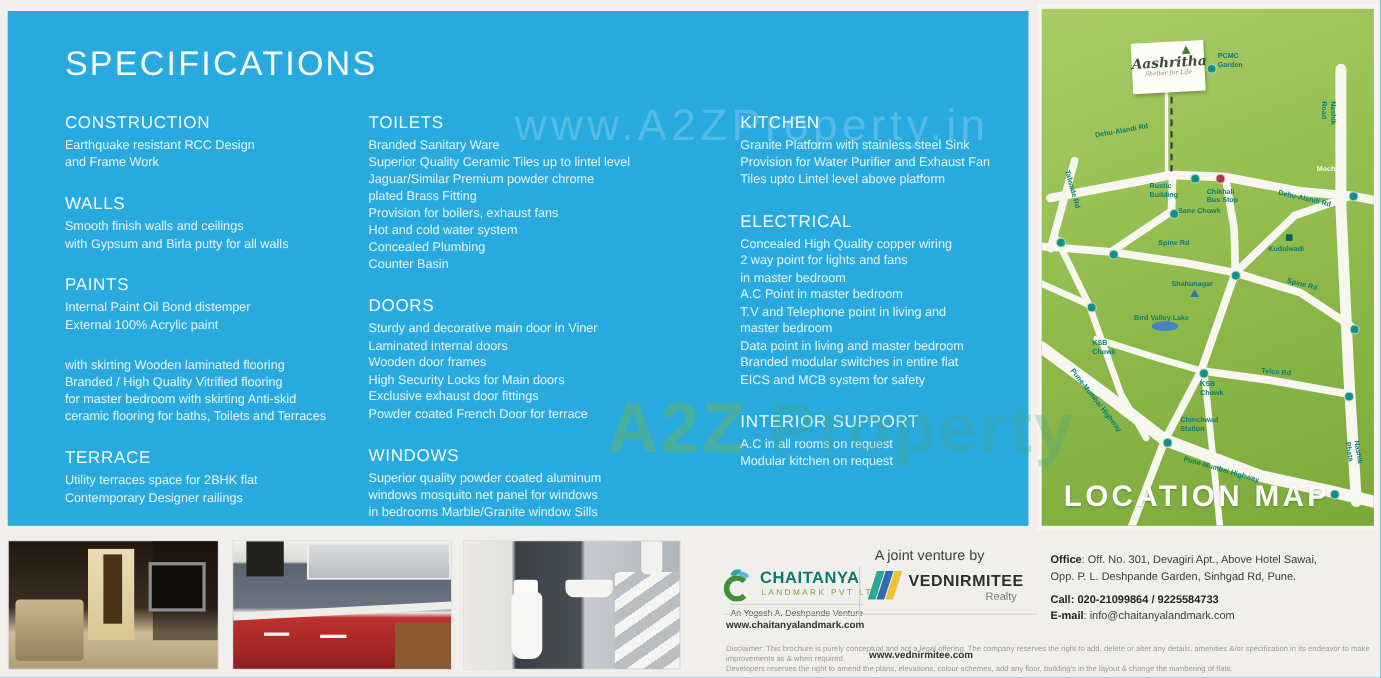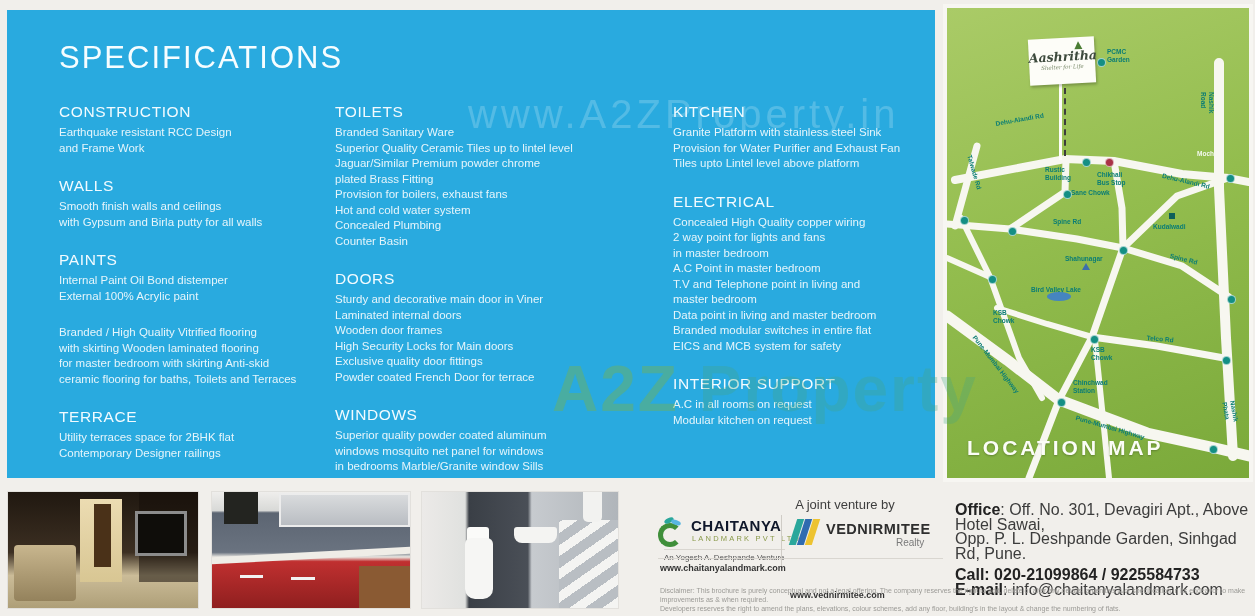--- a/index.html
+++ b/index.html
@@ -45,21 +45,21 @@
   .map-sign{position:absolute;left:82px;top:30px;width:66px;height:46px;background:#fdfdf8;
             transform:rotate(-3deg);box-shadow:1px 2px 3px rgba(0,0,0,.25);
             text-align:center;z-index:5;}
   .sign-name{font-family:"DejaVu Serif",serif;font-style:italic;font-weight:bold;
              font-size:12.5px;color:#3d4a3d;margin-top:11px;}
   .sign-tag{font-family:"DejaVu Serif",serif;font-style:italic;font-size:5.5px;color:#7a8a6a;}
   .sign-tree{position:absolute;right:12px;top:4px;width:0;height:0;border-left:4px solid transparent;
              border-right:4px solid transparent;border-bottom:8px solid #4a7d33;}
   .sign-post{position:absolute;left:112px;top:74px;width:3px;height:78px;background:#fdfdf8;z-index:4;}
   .sign-dash{position:absolute;left:117px;top:80px;height:68px;border-left:2px dashed #3c3c3c;z-index:4;}
-  .map-title{position:absolute;left:20px;top:428px;font-size:21px;font-weight:bold;
+  .map-title{position:absolute;left:20px;top:428px;font-size:27px;font-weight:bold;
              color:#fbfdf6;letter-spacing:3px;text-shadow:0 1px 2px rgba(0,0,0,.25);}
 
   
   .photo{position:absolute;top:492px;height:116px;overflow:hidden;box-shadow:0 0 0 1px #e2e0dc;}
   .p1{left:8px;width:190px;background:linear-gradient(180deg,#201810 0%,#3c2f22 52%,#cbbc98 72%,#ae9f78 100%);}
   .p1-corridor{position:absolute;left:38%;top:6%;width:22%;height:72%;background:linear-gradient(180deg,#ecdcb2,#d8c693);}
   .p1-door{position:absolute;left:45%;top:10%;width:9%;height:55%;background:#4a3118;}
   .p1-sofa{position:absolute;left:3%;bottom:6%;width:33%;height:48%;background:linear-gradient(#c8b68e,#94825c);border-radius:4px;}
   .p1-rwall{position:absolute;right:0;top:0;width:31%;height:78%;background:rgba(22,15,9,.55);}
   .p1-tv{position:absolute;right:6%;top:16%;width:24%;height:34%;background:#0f0d0a;border:3px solid #8c8c8c;}
@@ -81,37 +81,37 @@
   
   .jv-title{position:absolute;left:745px;top:497px;width:200px;text-align:center;
             font-size:13px;color:#3e3e3e;}
   .jv-block{position:absolute;left:658px;top:515px;width:290px;}
   .ch-logo{position:absolute;left:0;top:3px;width:28px;height:30px;}
   .ch-c{position:absolute;left:0;top:5px;width:24px;height:24px;border:5px solid #3f8f3a;
         border-radius:50%;border-right-color:transparent;box-sizing:border-box;}
   .ch-leaf1,.ch-leaf2{position:absolute;width:10px;height:5px;border-radius:50%;background:#2aa79b;}
   .ch-leaf1{left:6px;top:0;transform:rotate(-25deg);}
   .ch-leaf2{left:13px;top:2px;transform:rotate(20deg);background:#58b6e0;}
-  .ch-name{position:absolute;left:33px;top:2px;font-size:15px;font-weight:bold;color:#0f172a;letter-spacing:.5px;}
+  .ch-name{position:absolute;left:33px;top:2px;font-size:15px;font-weight:bold;color:#0f766e;letter-spacing:.5px;}
   .ch-sub{position:absolute;left:34px;top:19px;font-size:7.5px;color:#8a9a4a;letter-spacing:2.2px;}
   .ch-venture{position:absolute;left:6px;top:34px;font-size:8px;color:#555;border-top:1px solid #d9d6d0;padding-top:3px;}
   .vd-divider{position:absolute;left:123px;top:0;width:1px;height:55px;background:#cfccc6;}
   .vd-logo{position:absolute;left:133px;top:4px;width:30px;height:28px;}
   .vd-s1,.vd-s2,.vd-s3{position:absolute;width:7px;height:26px;transform:skewX(-18deg);}
   .vd-s1{left:2px;background:#2aa79b;}
   .vd-s2{left:10px;background:#2f6bb0;}
   .vd-s3{left:18px;background:#edc331;}
   .vd-name{position:absolute;left:168px;top:6px;font-size:14.5px;font-weight:bold;color:#2e2e2e;letter-spacing:.5px;}
   .vd-sub{position:absolute;left:238px;top:22px;font-size:10px;color:#7a7a7a;}
   .jv-rule{position:absolute;left:658px;top:558px;width:285px;height:1px;background:#d9d6d0;}
   .site{position:absolute;top:563px;font-size:9px;font-weight:bold;color:#333;}
   .site-ch{left:660px;} .site-vd{left:790px;margin-top:27px;}
 
   
-  .contact{position:absolute;left:955px;top:503px;width:298px;font-size:16px;
+  .contact{position:absolute;left:955px;top:503px;width:298px;font-size:10px;
            color:#3c3c3c;line-height:14.5px;}
   .contact b{color:#222;}
   .contact .row2{margin-top:7px;}
 
   
   .disclaimer{position:absolute;left:660px;top:586px;width:592px;font-size:7px;
               line-height:9px;color:#9b9a96;}
 </style>
 </head>
 <body>
@@ -128,22 +128,22 @@
         <div class="spec-heading">WALLS</div>
         <div class="spec-line">Smooth finish walls and ceilings</div>
         <div class="spec-line">with Gypsum and Birla putty for all walls</div>
       </div>
       <div class="spec-section">
         <div class="spec-heading">PAINTS</div>
         <div class="spec-line">Internal Paint Oil Bond distemper</div>
         <div class="spec-line">External 100% Acrylic paint</div>
       </div>
       <div class="spec-section">
+        <div class="spec-line">with skirting Wooden laminated flooring</div>
         <div class="spec-line">Branded / High Quality Vitrified flooring</div>
-        <div class="spec-line">with skirting Wooden laminated flooring</div>
         <div class="spec-line">for master bedroom with skirting Anti-skid</div>
         <div class="spec-line">ceramic flooring for baths, Toilets and Terraces</div>
       </div>
       <div class="spec-section">
         <div class="spec-heading">TERRACE</div>
         <div class="spec-line">Utility terraces space for 2BHK flat</div>
         <div class="spec-line">Contemporary Designer railings</div>
       </div>
     </div>
   <div class="spec-col col-1">
@@ -157,21 +157,21 @@
         <div class="spec-line">Hot and cold water system</div>
         <div class="spec-line">Concealed Plumbing</div>
         <div class="spec-line">Counter Basin</div>
       </div>
       <div class="spec-section">
         <div class="spec-heading">DOORS</div>
         <div class="spec-line">Sturdy and decorative main door in Viner</div>
         <div class="spec-line">Laminated internal doors</div>
         <div class="spec-line">Wooden door frames</div>
         <div class="spec-line">High Security Locks for Main doors</div>
-        <div class="spec-line">Exclusive quality door fittings</div>
+        <div class="spec-line">Exclusive exhaust door fittings</div>
         <div class="spec-line">Powder coated French Door for terrace</div>
       </div>
       <div class="spec-section">
         <div class="spec-heading">WINDOWS</div>
         <div class="spec-line">Superior quality powder coated aluminum</div>
         <div class="spec-line">windows mosquito net panel for windows</div>
         <div class="spec-line">in bedrooms Marble/Granite window Sills</div>
       </div>
     </div>
   <div class="spec-col col-2">

